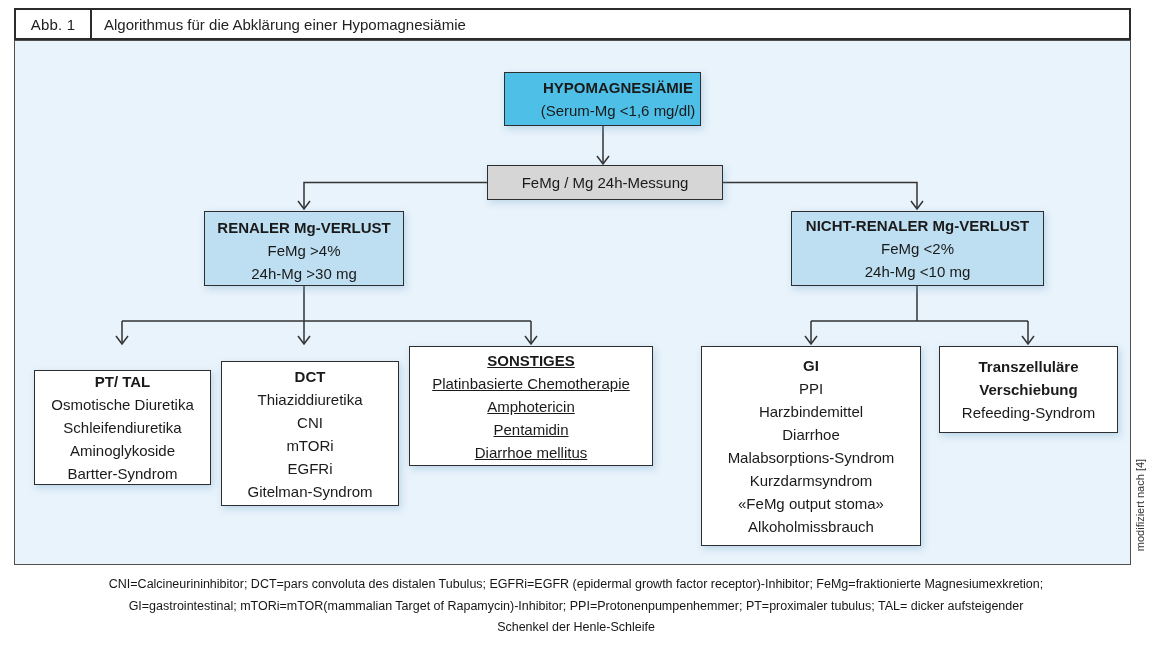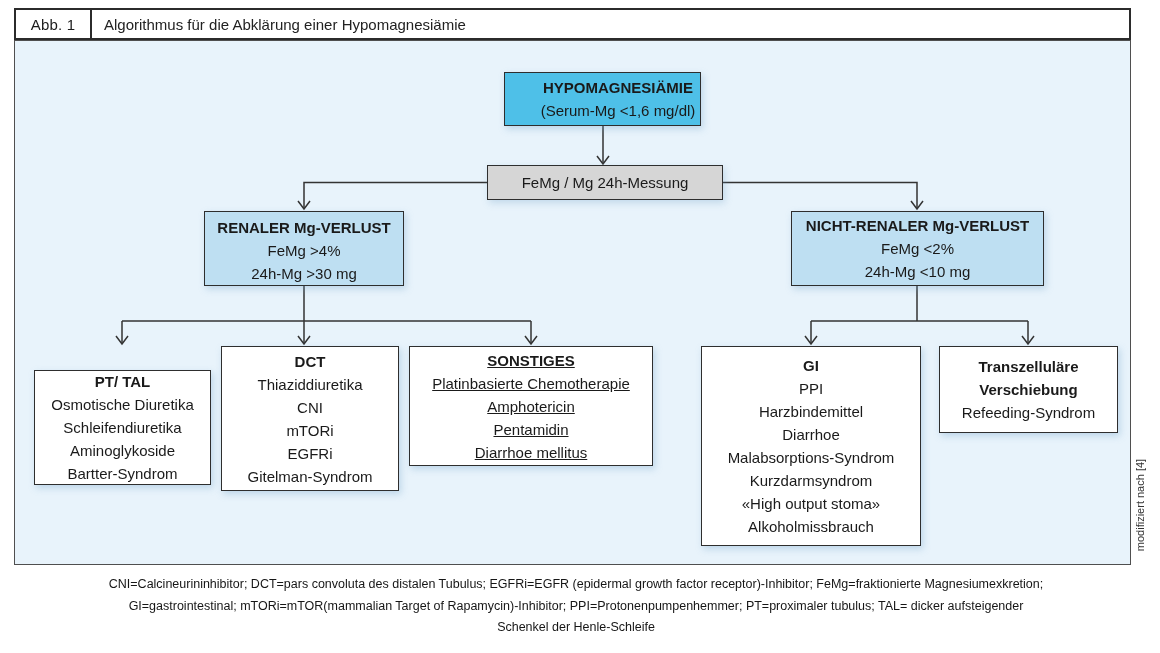--- a/index.html
+++ b/index.html
@@ -39,21 +39,21 @@
   .primary{background:var(--node-primary,#4ec0e8);padding-left:31px;}
   .secondary{background:var(--node-secondary,#bedff2);}
   .gray{background:var(--node-gray,#d6d6d6);box-shadow:2px 3px 7px rgba(110,160,200,.3);}
   .white{background:#ffffff;}
   
   #n-hypo      {left:489px;top:31px; width:197px;height:54px;}
   #n-femg      {left:472px;top:124px;width:236px;height:35px;}
   #n-renal     {left:189px;top:170px;width:200px;height:75px;justify-content:flex-end;}
   #n-nichtrenal{left:776px;top:170px;width:253px;height:75px;}
   #n-pttal     {left:19px; top:305px;width:177px;height:115px;margin-top:24px;}
-  #n-dct       {left:206px;top:305px;width:178px;height:145px;}
+  #n-dct       {left:206px;top:320px;width:178px;height:145px;}
   #n-sonstiges {left:394px;top:305px;width:244px;height:120px;text-decoration:underline;}
   #n-gi        {left:686px;top:305px;width:220px;height:200px;}
   #n-transzell {left:924px;top:305px;width:179px;height:87px;}
   .legend{
     position:absolute;left:10px;top:574px;width:1132px;
     font-size:12.5px;line-height:21.5px;color:#161616;text-align:center;
   }
   .credit{
     position:absolute;left:1081px;top:498px;width:120px;height:14px;
     transform:rotate(-90deg);
@@ -143,21 +143,21 @@
     <div>Diarrhoe mellitus</div>
   </div>
 
   <div class="node white" id="n-gi">
     <div class="nt">GI</div>
     <div>PPI</div>
     <div>Harzbindemittel</div>
     <div>Diarrhoe</div>
     <div>Malabsorptions-Syndrom</div>
     <div>Kurzdarmsyndrom</div>
-    <div>«High output stoma»</div>
+    <div>«FeMg output stoma»</div>
     <div>Alkoholmissbrauch</div>
   </div>
 
   <div class="node white" id="n-transzell">
     <div class="nt">Transzelluläre</div>
     <div class="nt">Verschiebung</div>
     <div>Refeeding-Syndrom</div>
   </div>
 
 </div>

